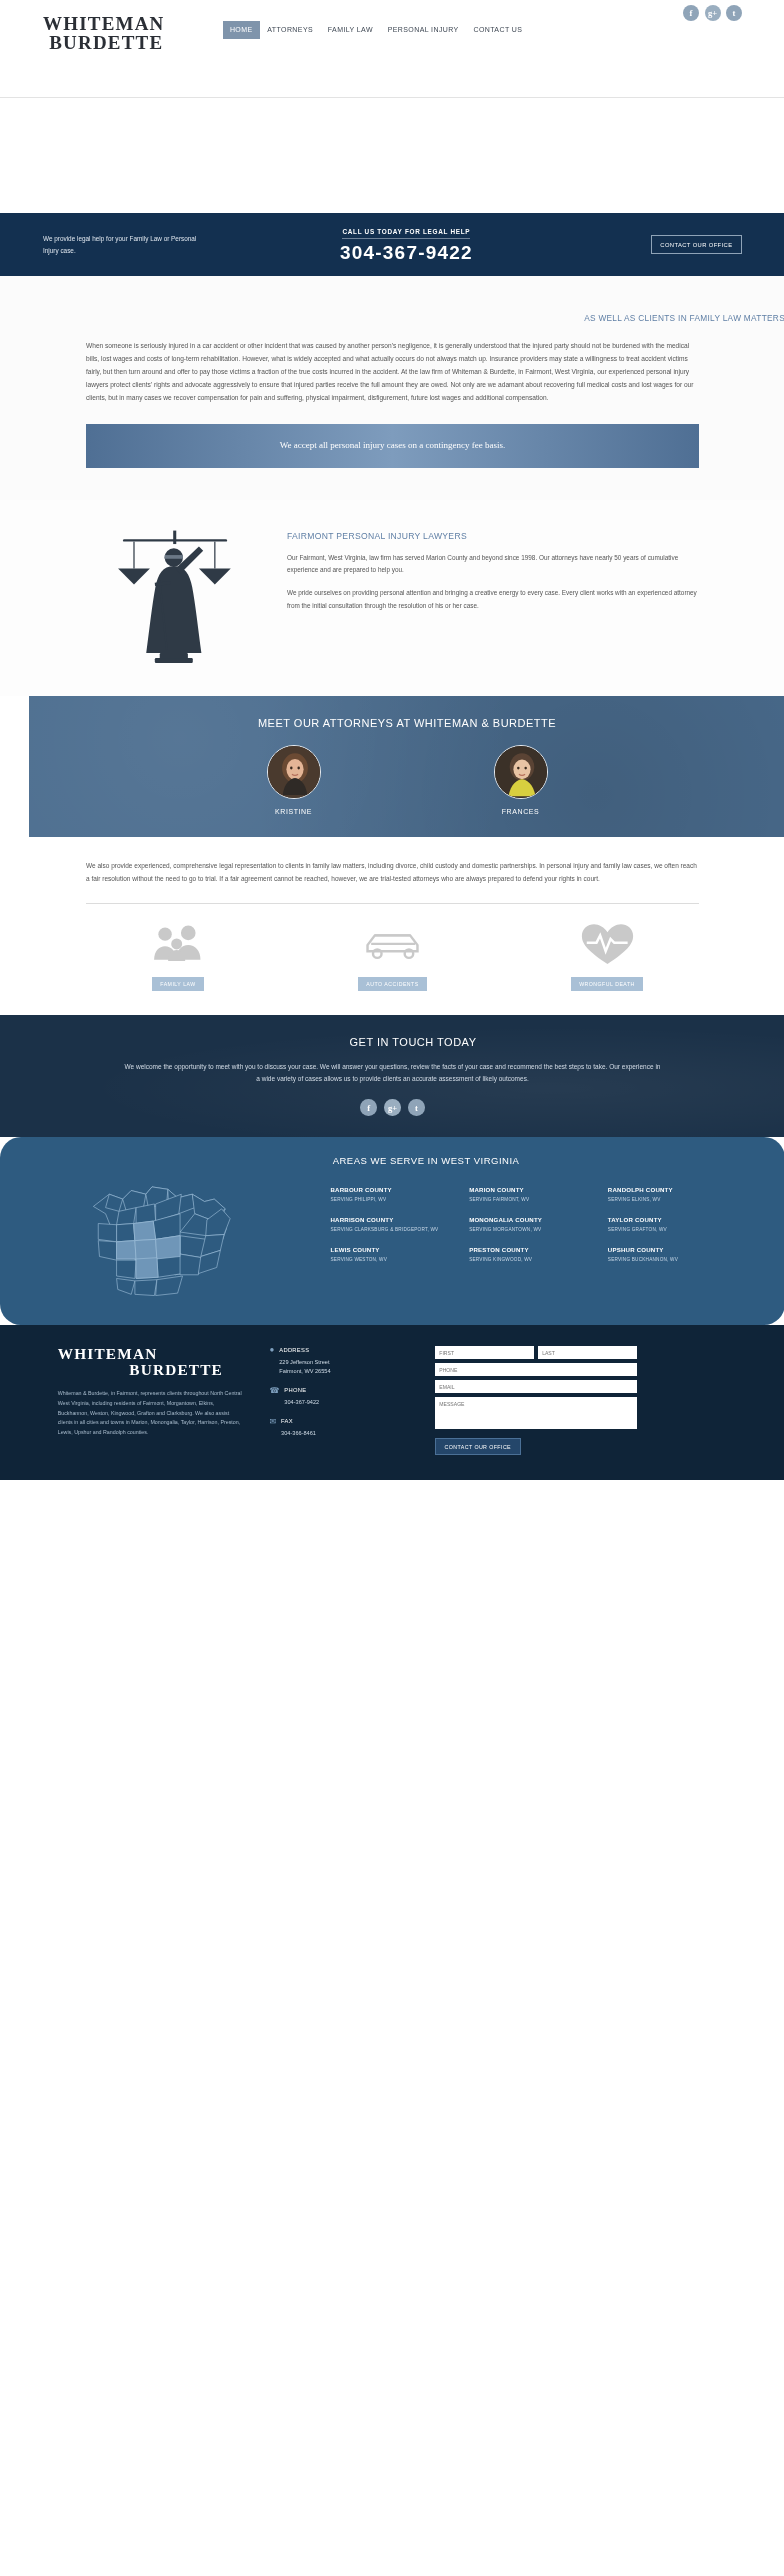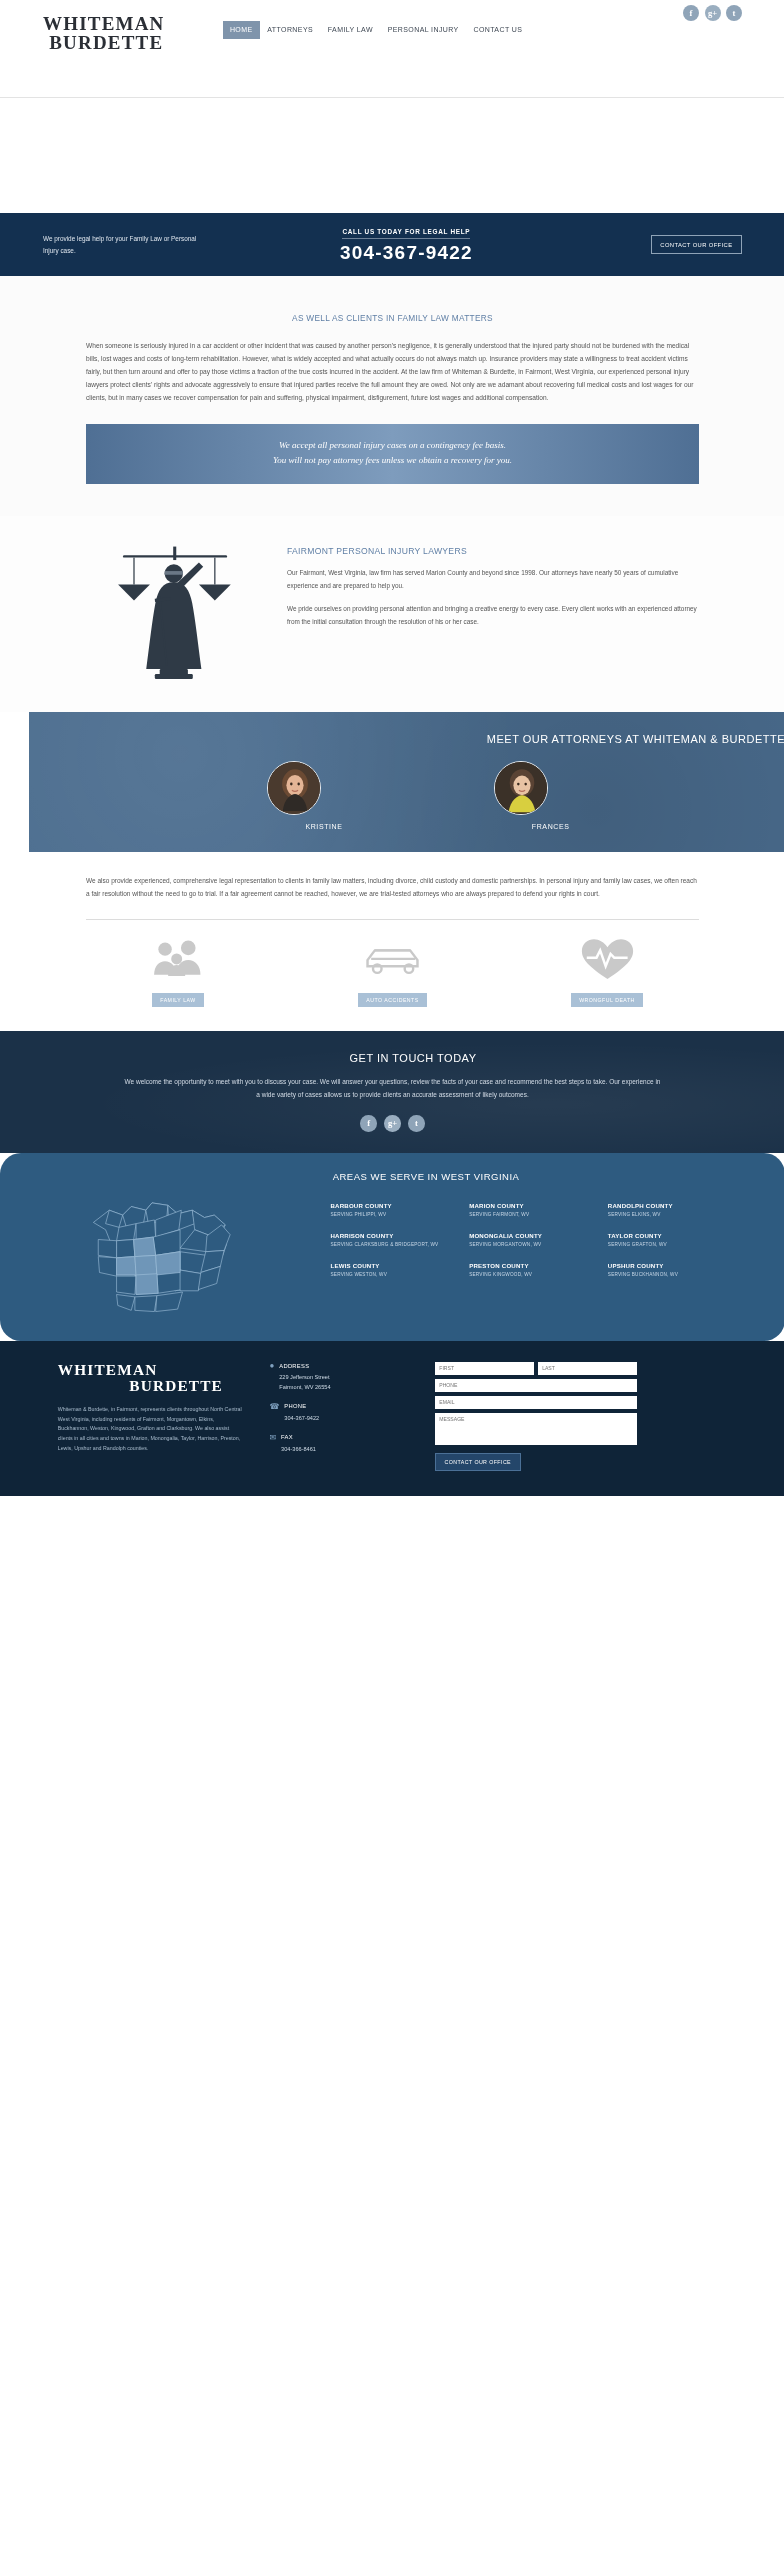--- a/index.html
+++ b/index.html
@@ -141,37 +141,37 @@
     line-height: 1.45;
     width: 552px;
     margin: 0 auto;
   }
   .protect h2 {
     color: #5f7fa5;
     font-size: 8.3px;
     font-weight: 400;
     letter-spacing: 0.3px;
     margin-top: 13.5px;
+    text-align: right;
   }
   .protect p {
     width: 613px;
     margin: 16px auto 0;
     font-size: 6.6px;
     line-height: 2.0;
     color: #555;
     text-align: left;
   }
   .banner {
     width: 613px;
     margin: 19.6px auto 0;
     background: linear-gradient(90deg,#4f6f94 0%, #7e9cbd 50%, #4f6f94 100%);
     padding: 13.5px 0 14.7px;
     text-align: center;
     color: #ffffff;
-    font-style: italic;
     font-size: 9px;
     line-height: 1.75;
     font-family: "Liberation Serif", serif;
   }
 
   
   .fairmont {
     background: #fdfdfd;
     padding: 22px 0 27px;
   }
@@ -197,21 +197,21 @@
     font-size: 6.4px;
     line-height: 2.0;
     color: #555;
     margin-bottom: 9.8px;
   }
 
   
   .attorneys {
     background: #4a6c8e;
     padding: 21px 0 22px;
-    text-align: right;
+    text-align: center;
     position: relative;
     overflow: hidden;
     margin-left: 29px;
   }
   .attorneys:before {
     content:"";
     position:absolute; inset:0;
     background: radial-gradient(circle at 20% 30%, rgba(255,255,255,.07), transparent 55%),
                 radial-gradient(circle at 75% 70%, rgba(0,0,0,.12), transparent 60%);
   }
@@ -471,21 +471,20 @@
       </div>
       <button class="cb-btn">CONTACT OUR OFFICE</button>
     </div>
   </div>
 
   <div class="protect">
     <h2>AS WELL AS CLIENTS IN FAMILY LAW MATTERS</h2>
     <p>When someone is seriously injured in a car accident or other incident that was caused by another person's negligence, it is generally understood that the injured party should not be burdened with the medical bills, lost wages and costs of long-term rehabilitation. However, what is widely accepted and what actually occurs do not always match up. Insurance providers may state a willingness to treat accident victims fairly, but then turn around and offer to pay those victims a fraction of the true costs incurred in the accident. At the law firm of Whiteman &amp; Burdette, in Fairmont, West Virginia, our experienced personal injury lawyers protect clients' rights and advocate aggressively to ensure that injured parties receive the full amount they are owed. Not only are we adamant about recovering full medical costs and lost wages for our clients, but in many cases we recover compensation for pain and suffering, physical impairment, disfigurement, future lost wages and additional compensation.</p>
     <div class="banner">
       <div>We accept all personal injury cases on a contingency fee basis.</div>
-      <div>You will not pay attorney fees unless we obtain a recovery for you.</div>
     </div>
   </div>
 
   <div class="fairmont">
     <div class="fairmont-inner">
       <div class="statue">
         <svg viewBox="0 0 285 240" width="175" height="147" aria-hidden="true">
           <g fill="#2f3a46">
 
             <rect x="112" y="222" width="62" height="8" rx="2"></rect>

